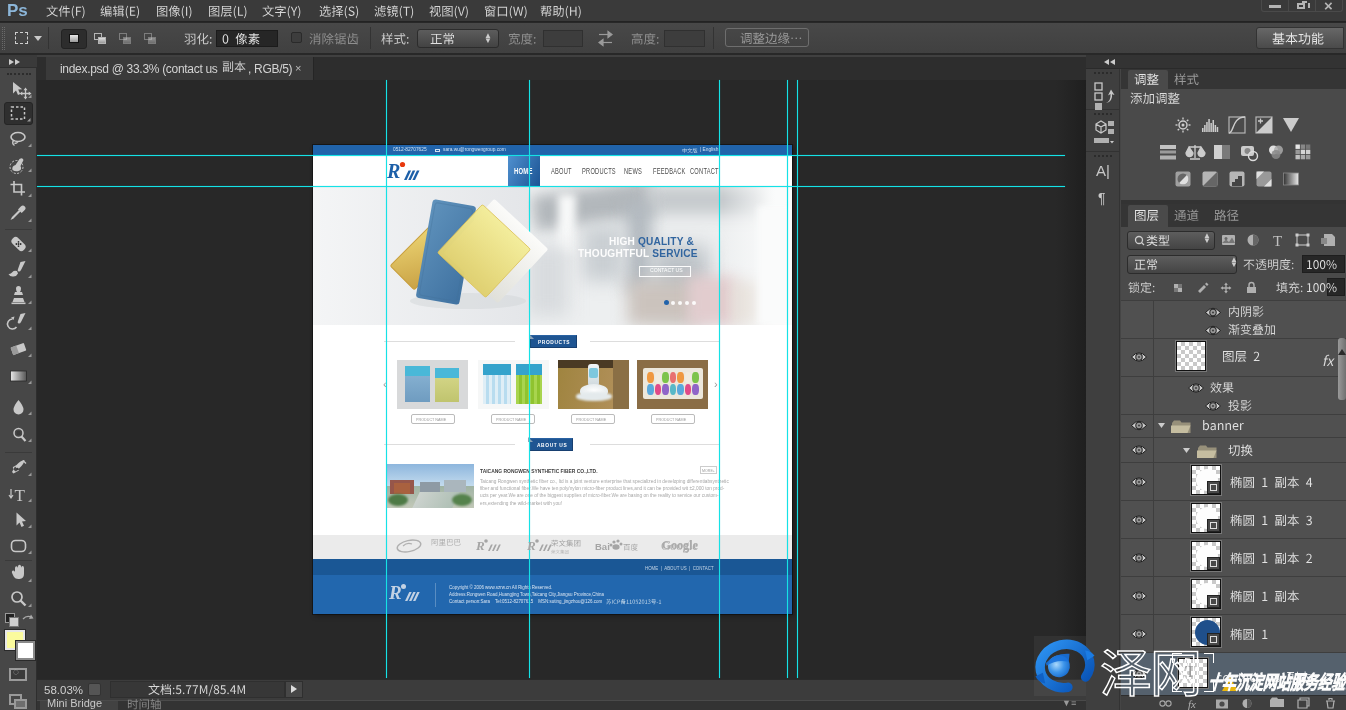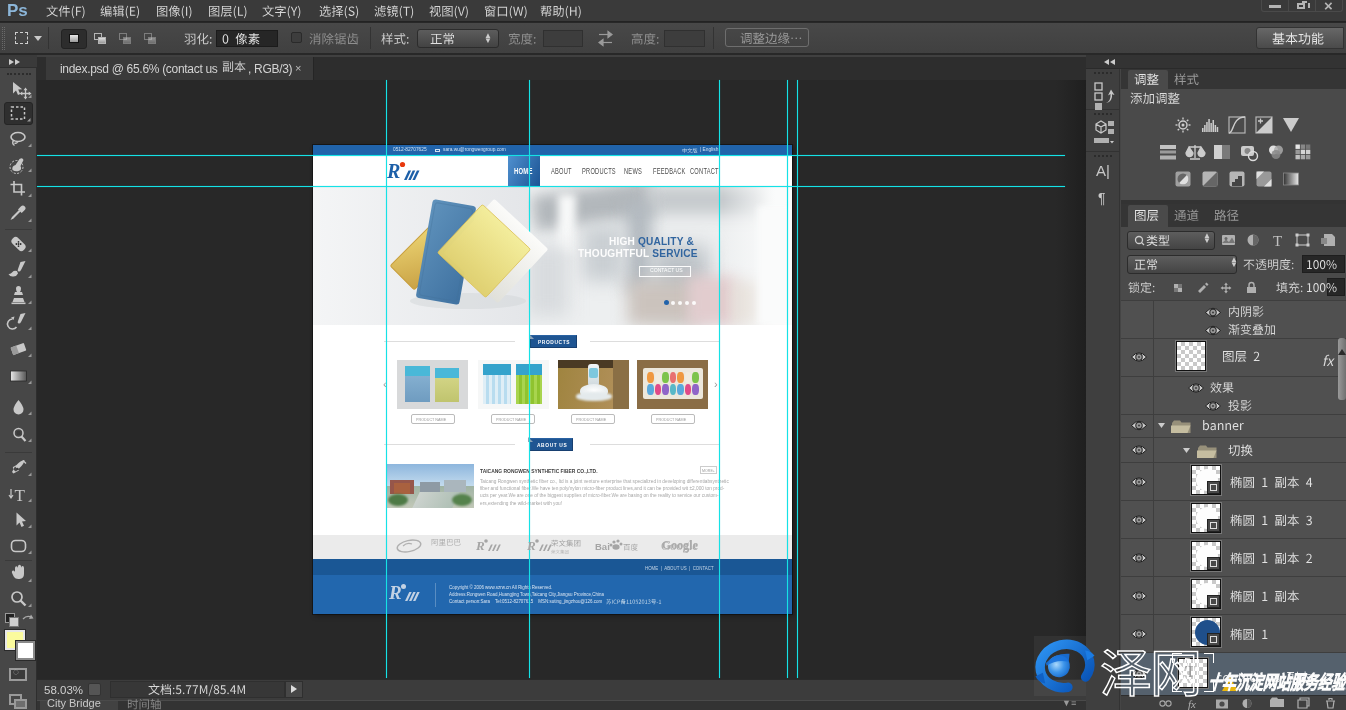--- a/index.html
+++ b/index.html
@@ -52,22 +52,22 @@
 <div style="position:absolute;left:9px;top:617px;width:10px;height:10px;background:#cfcfcf;border:1px solid #777"></div>
 <div style="position:absolute;left:5px;top:630px;width:20px;height:20px;background:#fbfb9d;border:2px solid #e8e8e8;box-shadow:0 0 0 1px #2a2a2a"></div>
 <div style="position:absolute;left:16px;top:641px;width:19px;height:19px;background:#fff;border:2px solid #8a8a8a;box-shadow:0 0 0 1px #2a2a2a"></div>
 <div style="position:absolute;left:9px;top:668px;width:18px;height:13px;border:2px solid #9a9a9a;background:#3a3a3a"></div>
 <div style="position:absolute;left:13px;top:666px;font-size:10px;color:#bbb;">◌</div>
 <div style="position:absolute;left:9px;top:694px;width:13px;height:11px;border:2px solid #9a9a9a"></div>
 <div style="position:absolute;left:14px;top:699px;width:13px;height:10px;background:#6e6e6e;border:2px solid #9a9a9a"></div>
 <div style="position:absolute;left:37px;top:55px;width:1049px;height:25px;background:#2d2d2d"></div>
 <div style="position:absolute;left:37px;top:55px;width:1049px;height:2px;background:#404040"></div>
 <div style="position:absolute;left:46px;top:57px;width:268px;height:23px;background:#3a3a3a;border-right:1px solid #252525"></div>
-<div style="position:absolute;left:60px;top:62px;font-size:12px;color:#d3d3d3;letter-spacing:-.3px;white-space:nowrap">index.psd @ 65.6% (contact us</div>
-<div style="position:absolute;left:248px;top:62px;font-size:12px;color:#d3d3d3;letter-spacing:-.3px;white-space:nowrap">, RGB/3)</div>
+<div style="position:absolute;left:60px;top:62px;font-size:12px;color:#d3d3d3;letter-spacing:-.3px;white-space:nowrap">index.psd @ 33.3% (contact us</div>
+<div style="position:absolute;left:248px;top:62px;font-size:12px;color:#d3d3d3;letter-spacing:-.3px;white-space:nowrap">, RGB/5)</div>
 <div style="position:absolute;left:295px;top:62px;font-size:11px;color:#bbb;">×</div>
 <div style="position:absolute;left:37px;top:80px;width:1049px;height:599px;background:#282828"></div>
 <div style="position:absolute;left:1056px;top:80px;width:30px;height:599px;background:linear-gradient(90deg,rgba(40,40,40,0),#1f1f1f)"></div>
 <div style="position:absolute;left:313px;top:145px;width:479px;height:469px;background:#fff;box-shadow:0 0 0 1px rgba(0,0,0,.4),2px 2px 5px rgba(0,0,0,.35)"></div>
 <div style="position:absolute;left:313px;top:145px;width:479px;height:11px;background:#2164ab"></div>
 <div style="position:absolute;left:393px;top:147px;font-size:6px;color:#cfe0f2;transform:scale(.8);transform-origin:0 0;white-space:nowrap">0512-82707625</div>
 <div style="position:absolute;left:435px;top:148.5px;width:5px;height:3.5px;border:1px solid #cfe0f2"></div>
 <div style="position:absolute;left:443px;top:147px;font-size:6px;color:#cfe0f2;transform:scale(.8);transform-origin:0 0;white-space:nowrap">sara.wu@rongwengroup.com</div>
 <div style="position:absolute;left:700px;top:147px;font-size:6px;color:#cfe0f2;transform:scale(.8);transform-origin:0 0;white-space:nowrap">| English</div>
 <div style="position:absolute;left:508px;top:156px;width:32px;height:30px;background:linear-gradient(115deg,#4f90cf,#1c5494)"></div>
@@ -201,21 +201,21 @@
 <div style="position:absolute;left:37px;top:186px;width:1028px;height:1px;background:#15e2e6;z-index:30;box-shadow:0 0 1px rgba(0,200,210,.8)"></div>
 <div style="position:absolute;left:37px;top:679px;width:1049px;height:21px;background:#3c3c3c;border-top:1px solid #2a2a2a"></div>
 <div style="position:absolute;left:110px;top:681px;width:175px;height:17px;background:#373737;border:1px solid #2f2f2f"></div>
 <div style="position:absolute;left:285px;top:681px;width:18px;height:17px;background:#474747;border:1px solid #2f2f2f"></div>
 <div style="position:absolute;left:291px;top:685px;width:0;height:0;border-top:4.5px solid transparent;border-bottom:4.5px solid transparent;border-left:6px solid #ddd"></div>
 <div style="position:absolute;left:44px;top:684px;font-size:11.5px;color:#d0d0d0;">58.03%</div>
 <div style="position:absolute;left:88px;top:683px;width:13px;height:13px;background:#555;border-radius:2px;border:1px solid #333"></div>
 <div style="position:absolute;left:37px;top:700px;width:1049px;height:10px;background:#333"></div>
 <div style="position:absolute;left:37px;top:700px;width:1049px;height:1px;background:#4a4a4a"></div>
 <div style="position:absolute;left:40px;top:701px;width:78px;height:9px;background:#424242"></div>
-<div style="position:absolute;left:47px;top:697px;font-size:11px;color:#c9c9c9;">City Bridge</div>
+<div style="position:absolute;left:47px;top:697px;font-size:11px;color:#c9c9c9;">Mini Bridge</div>
 <div style="position:absolute;left:1062px;top:698px;font-size:9px;color:#9a9a9a;">▼≡</div>
 <div style="position:absolute;left:1086px;top:55px;width:260px;height:655px;background:#454545"></div>
 <div style="position:absolute;left:1086px;top:55px;width:260px;height:14px;background:#333;border-bottom:1px solid #2a2a2a"></div>
 <div style="position:absolute;left:1104px;top:58.5px;width:0;height:0;border-top:3.5px solid transparent;border-bottom:3.5px solid transparent;border-right:5px solid #ccc"></div>
 <div style="position:absolute;left:1110px;top:58.5px;width:0;height:0;border-top:3.5px solid transparent;border-bottom:3.5px solid transparent;border-right:5px solid #ccc"></div>
 <div style="position:absolute;left:1086px;top:69px;width:34px;height:641px;background:#3f3f3f;border-right:1px solid #333"></div>
 <div style="position:absolute;left:1094px;top:72px;width:18px;height:2px;border-top:2px dotted #2b2b2b"></div>
 <div style="position:absolute;left:1094px;top:113px;width:18px;height:2px;border-top:2px dotted #2b2b2b"></div>
 <div style="position:absolute;left:1094px;top:155px;width:18px;height:2px;border-top:2px dotted #2b2b2b"></div>
 <div style="position:absolute;left:1086px;top:109px;width:34px;height:1px;background:#323232"></div>

